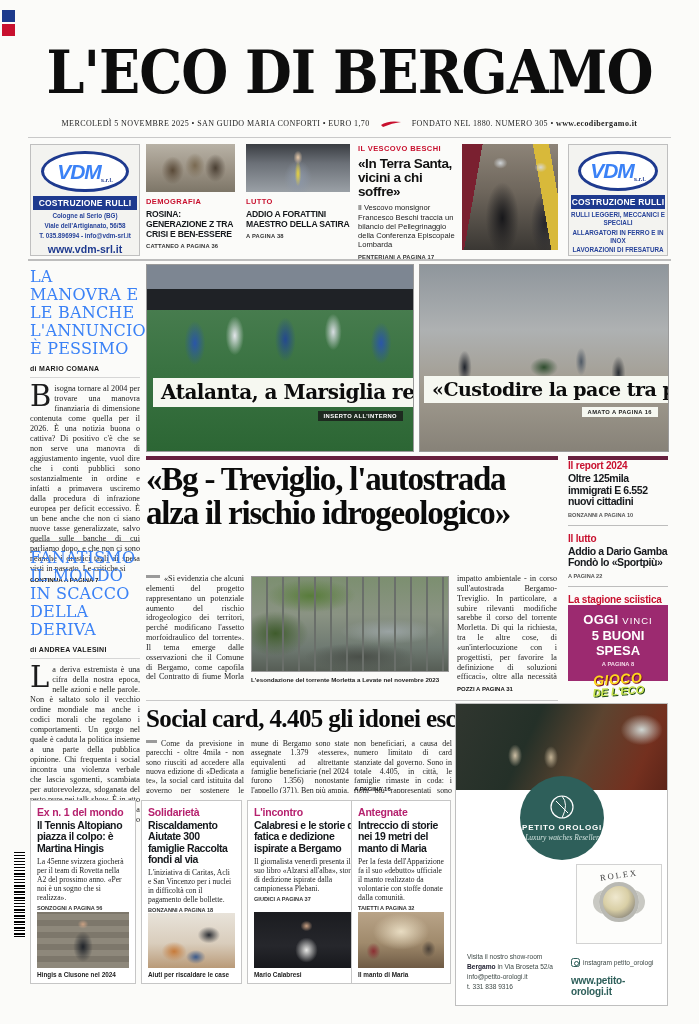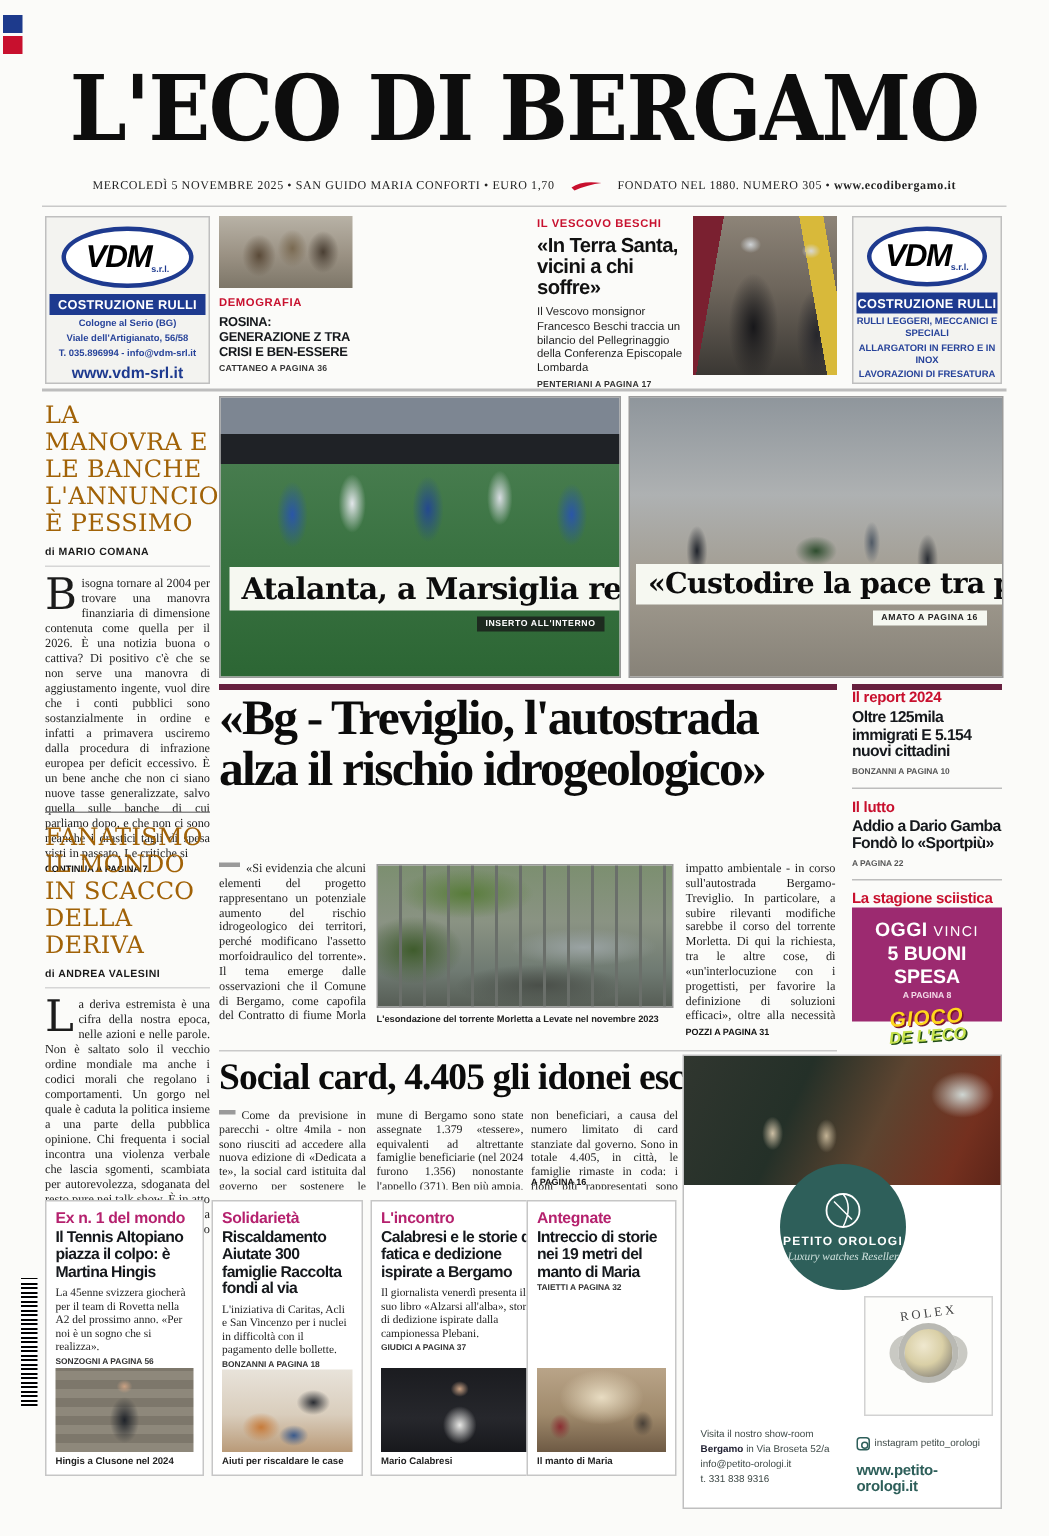--- a/index.html
+++ b/index.html
@@ -22,21 +22,21 @@
   .rule-thin { position:absolute; height:1px; background:#c9c9c9; }
   .rule-mid  { position:absolute; height:2px; background:#bdbdbd; }
   .rule-maroon { position:absolute; height:4px; background:#67203f; }
 
   
   .vdm { position:absolute; top:144px; width:110px; height:112px; background:#f3f3f0;
     border:1px solid #bfbfbf; display:flex; flex-direction:column; align-items:center;
     font-family:"Liberation Sans", sans-serif; }
   .vdm-oval { margin-top:6px; width:88px; height:42px; border:3px solid #1e3a8f; border-radius:50%;
     background:#fff; display:flex; align-items:center; justify-content:center; }
-  .vdm-logo { font-weight:bold; font-style:italic; font-size:21px; color:#000000; letter-spacing:-1px; }
+  .vdm-logo { font-weight:bold; font-style:italic; font-size:21px; color:#3b82f6; letter-spacing:-1px; }
   .vdm-srl { font-size:6px; color:#1e3a8f; font-weight:bold; align-self:flex-end; margin-bottom:6px; }
   .vdm-band { margin-top:4px; width:96%; background:#1e3a8f; color:#fff; font-weight:bold;
     font-size:8.5px; text-align:center; padding:2px 0; letter-spacing:0.2px; }
   .vdm-line { font-size:6.3px; color:#27439a; font-weight:bold; margin-top:2px; text-align:center; line-height:1.25; }
   .vdm-www { font-size:10.5px; color:#1e3a8f; font-weight:bold; margin-top:3px; }
 
   
   .promo { position:absolute; top:144px; height:112px; font-family:"Liberation Sans", sans-serif; }
   .promo-photo { width:100%; height:48px; }
   .ph-demografia { background:
@@ -62,21 +62,21 @@
       radial-gradient(ellipse 10px 8px at 40% 18%, #cfd3d6 0%, transparent 70%),
       radial-gradient(ellipse 9px 7px at 82% 22%, #d8d8d4 0%, transparent 70%),
       linear-gradient(100deg, #7a2030 0%, #7a2030 18%, transparent 18%),
       linear-gradient(80deg, transparent 78%, #d8b93a 78%, #d8b93a 92%, transparent 92%),
       radial-gradient(ellipse 22px 48px at 42% 70%, #17171a 0%, transparent 75%),
       radial-gradient(ellipse 18px 42px at 86% 75%, #26262b 0%, transparent 75%),
       linear-gradient(180deg,#8d8478 0%, #6e665c 45%, #3a3733 100%); }
 
   
   .opinion { position:absolute; left:30px; width:110px; }
-  .op-title { font-family:"DejaVu Serif", serif; font-size:16px; line-height:1.12; letter-spacing:0.2px; color:#a16207; }
+  .op-title { font-family:"DejaVu Serif", serif; font-size:16px; line-height:1.12; letter-spacing:0.2px; color:#3b82f6; }
   .op-byline { font-family:"Liberation Sans", sans-serif; font-weight:bold; font-size:7px; color:#1a1a1a;
     margin-top:7px; letter-spacing:0.3px; border-bottom:1px solid #d6d6d6; padding-bottom:5px; }
   .op-body { font-size:8.2px; line-height:1.22; text-align:justify; margin-top:6px; color:#1c1c1c; }
   .op-drop { float:left; font-family:"DejaVu Serif", serif; font-size:29px; line-height:24px; padding-right:3px; }
   .op-continua { font-family:"Liberation Sans", sans-serif; font-weight:bold; font-size:6.2px; margin-top:2px; color:#111; }
 
   
   .bigphoto { position:absolute; top:264px; height:188px; overflow:hidden; border:1px solid #9a9a9a; }
   .ph-atalanta { left:146px; width:268px; background:
       radial-gradient(ellipse 16px 34px at 18% 42%, #2a56a8 0%, transparent 65%),
@@ -243,20 +243,26 @@
     <div class="vdm-www">www.vdm-srl.it</div>
   </div>
 
   <div class="promo" style="left:146px; width:89px;">
     <div class="promo-photo ph-demografia"></div>
     <div class="kicker">DEMOGRAFIA</div>
     <div class="promo-title">ROSINA: GENERAZIONE Z TRA CRISI E BEN-ESSERE</div>
     <div class="promo-ref">CATTANEO A PAGINA 36</div>
   </div>
 
+  <div class="promo" style="left:246px; width:104px;">
+    <div class="promo-photo ph-lutto"></div>
+    <div class="kicker">LUTTO</div>
+    <div class="promo-title">ADDIO A FORATTINI MAESTRO DELLA SATIRA</div>
+    <div class="promo-ref">A PAGINA 38</div>
+  </div>
 
   <div class="vescovo">
     <div class="kicker">IL VESCOVO BESCHI</div>
     <div class="vescovo-title">«In Terra Santa, vicini a chi soffre»</div>
     <div class="vescovo-body">Il Vescovo monsignor Francesco Beschi traccia un bilancio del Pellegrinaggio della Conferenza Episcopale Lombarda</div>
     <div class="promo-ref">PENTERIANI A PAGINA 17</div>
   </div>
   <div class="vescovo-photo"></div>
 
   <div class="vdm" style="left:568px; width:100px;">
@@ -309,21 +315,21 @@
     <span class="lead-dash"></span><span>«Si evidenzia che alcuni elementi del progetto rappresentano un potenziale aumento del rischio idrogeologico dei territori, perché modificano l'assetto morfoidraulico del torrente». Il tema emerge dalle osservazioni che il Comune di Bergamo, come capofila del Contratto di fiume Morla e Morletta, ha presentato nell'ambito della Via - Valutazioni</span>
   </div>
   <div class="morletta-photo"></div>
   <div class="morletta-caption">L'esondazione del torrente Morletta a Levate nel novembre 2023</div>
   <div class="story-col c2">impatto ambientale - in corso sull'autostrada Bergamo-Treviglio. In particolare, a subire rilevanti modifiche sarebbe il corso del torrente Morletta. Di qui la richiesta, tra le altre cose, di «un'interlocuzione con i progettisti, per favorire la definizione di soluzioni efficaci», oltre alla necessità di «adeguate compensazioni».</div>
   <div class="story-ref">POZZI A PAGINA 31</div>
 
   <div class="sidebar">
     <div class="sb-item">
       <div class="sb-kicker">Il report 2024</div>
-      <div class="sb-title">Oltre 125mila immigrati E 5.154 nuovi cittadini</div>
+      <div class="sb-title">Oltre 125mila immigrati E 6.552 nuovi cittadini</div>
       <div class="sb-ref">BONZANNI A PAGINA 10</div>
     </div>
     <div class="sb-item">
       <div class="sb-kicker">Il lutto</div>
       <div class="sb-title">Addio a Dario Gamba Fondò lo «Sportpiù»</div>
       <div class="sb-ref">A PAGINA 22</div>
     </div>
     <div class="sb-item">
       <div class="sb-kicker">La stagione sciistica</div>
       <div class="sb-title">Corsa contro il tempo per aprire Carisole</div>
@@ -377,20 +383,21 @@
     <div class="bb-title">Calabresi e le storie di fatica e dedizione ispirate a Bergamo</div>
     <div class="bb-body">Il giornalista venerdì presenta il suo libro «Alzarsi all'alba», storie di dedizione ispirate dalla campionessa Plebani.</div>
     <div class="bb-ref">GIUDICI A PAGINA 37</div>
     <div class="bb-photo ph-calabresi"></div>
     <div class="bb-caption">Mario Calabresi</div>
   </div>
 
   <div class="bbox" style="left:351px; width:100px;">
     <div class="bb-kicker">Antegnate</div>
     <div class="bb-title">Intreccio di storie nei 19 metri del manto di Maria</div>
+    <div class="bb-body">Per la festa dell'Apparizione fa il suo «debutto» ufficiale il manto realizzato da volontarie con stoffe donate dalla comunità.</div>
     <div class="bb-ref">TAIETTI A PAGINA 32</div>
     <div class="bb-photo ph-manto"></div>
     <div class="bb-caption">Il manto di Maria</div>
   </div>
 
   <div class="petito">
     <div class="petito-photo"></div>
     <div class="petito-circle">
       <svg class="petito-logoicon" viewBox="0 0 26 26">
         <circle cx="13" cy="13" r="11" fill="none" stroke="#ffffff" stroke-width="1.2"></circle>

